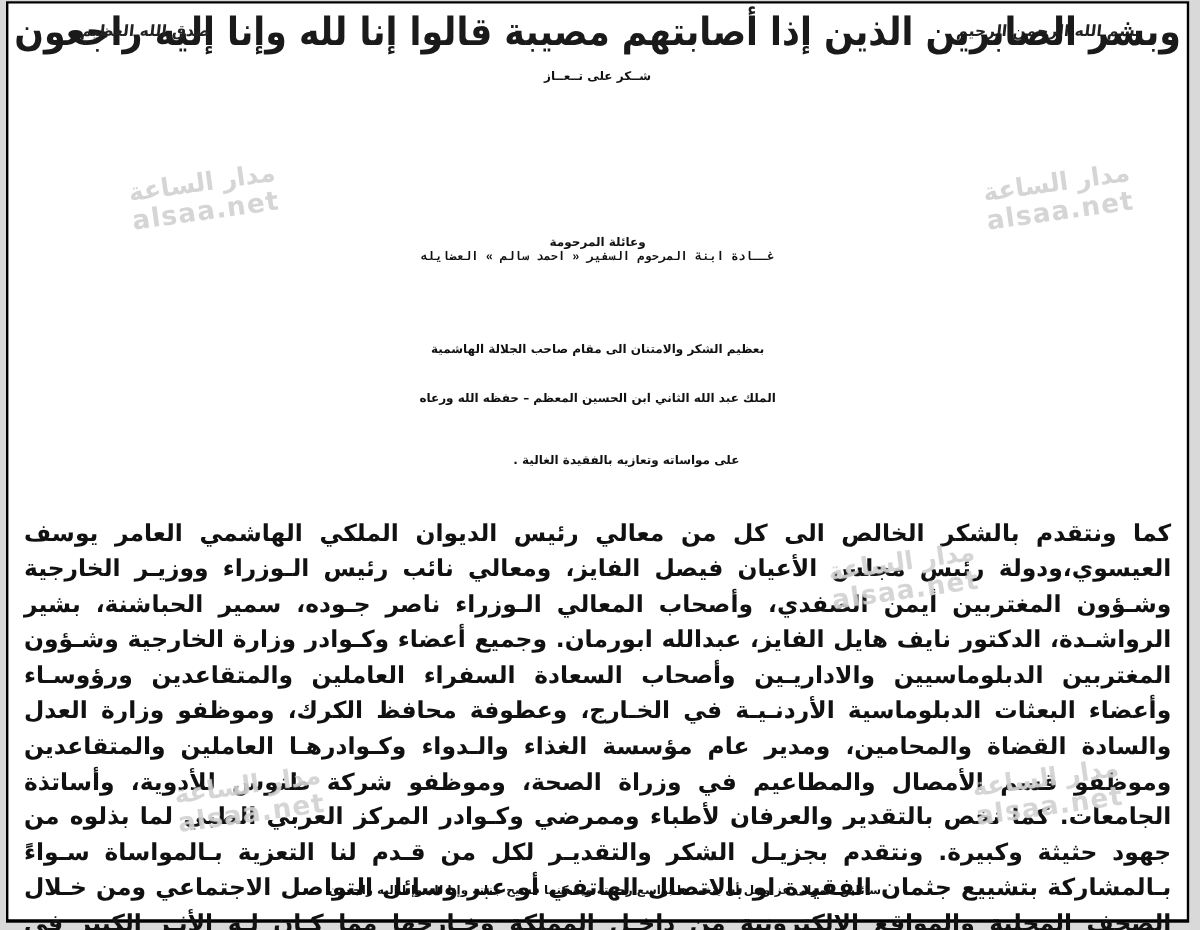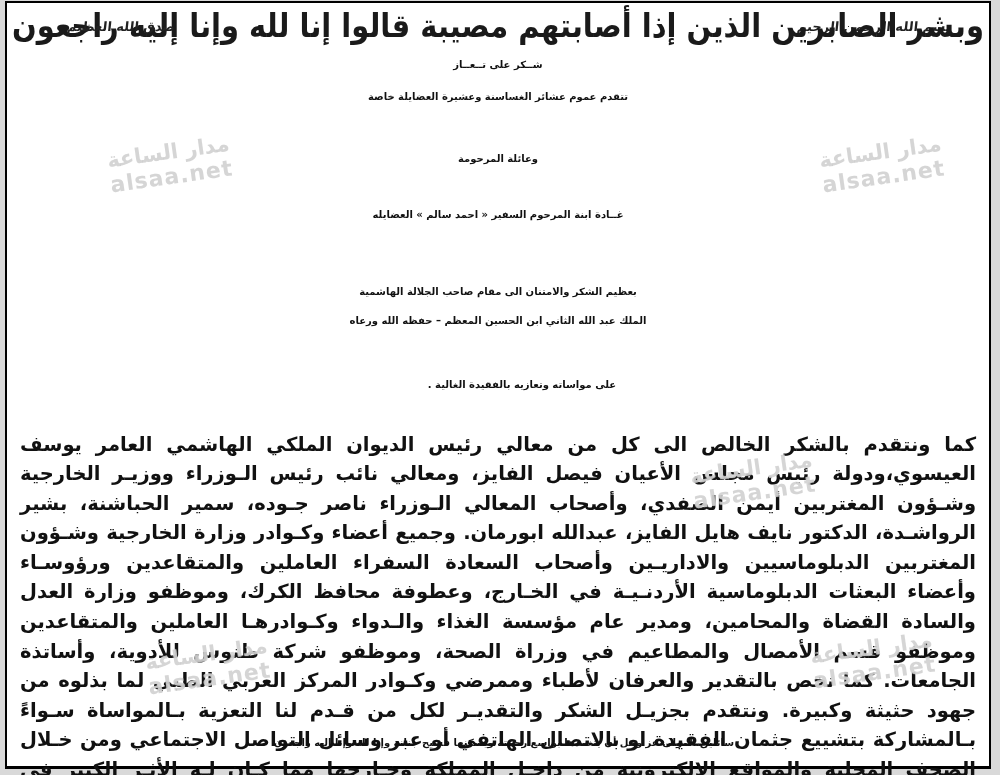--- a/index.html
+++ b/index.html
@@ -37,23 +37,23 @@
   .verse {
     position:absolute; left:50%; top:6px;
     transform:translateX(-50%) scaleY(1.12);
     font-size:29px; font-weight:bold; color:#1a1a1a;
     letter-spacing:-1px;
     white-space:nowrap;
   }
   .kicker     { top:56px;  font-size:26px; letter-spacing:2px; }
   .title1     { top:88px;  font-size:42px; }
   .title2     { top:150px; font-size:40px; }
-  .deceased   { top:206px; font-size:46px; }
+  .deceased   { top:206px; font-size:46px;font-family:Liberation Mono, monospace; }
   .gratitude  { top:283px; font-size:25px; }
-  .king       { top:312px; font-size:32px; }
+  .king       { top:324px; font-size:32px; }
   .condolence { top:376px; font-size:23px;padding-left:48px; }
   .body-text {
     position:absolute; top:407px; right:13px; left:13px;
     font-size:19.5px; font-weight:bold;
     line-height:29.6px;
     text-align:justify;
     direction:rtl;
   }
   .closing {
     position:absolute; top:734px; left:12px; right:0;
@@ -82,22 +82,21 @@
 <body>
 
 <div class="frame">
 
   <span class="basmala">بسم الله الرحمن الرحيم</span>
   <span class="verse fit">وبشر الصابرين الذين إذا أصابتهم مصيبة قالوا إنا لله وإنا إليه راجعون</span>
   <span class="sadaq">صدق الله العظيم</span>
 
   <div class="abs kicker fit" style="font-size: 10px;">شــكر على تــعــاز</div>
 
-  <div class="abs title1 fit" style="font-size: 10px;">تتقدم عموم عشائر الغساسنة وعشيرة العضايلة خاصة</div>
-  <div class="abs title2 fit" style="font-size: 10px;">وعائلة المرحومة</div>
+  <div class="abs title2 fit" style="font-size: 10px; margin-top: 44px;">وعائلة المرحومة</div>
   <div class="abs deceased fit" style="font-size: 10px;">غــادة ابنة المرحوم السفير « احمد سالم » العضايله</div>
   <div class="abs gratitude fit" style="font-size: 10px;">بعظيم الشكر والامتنان الى مقام صاحب الجلالة الهاشمية</div>
   <div class="abs king fit" style="font-size: 10px;">الملك عبد الله الثاني ابن الحسين المعظم – حفظه الله ورعاه</div>
   <div class="abs condolence fit" style="font-size: 10px;">على مواساته وتعازيه بالفقيدة الغالية .</div>
 
   <p class="body-text">كما ونتقدم بالشكر الخالص الى كل من معالي رئيس الديوان الملكي الهاشمي العامر يوسف العيسوي،ودولة رئيس مجلس الأعيان فيصل الفايز، ومعالي نائب رئيس الـوزراء ووزيـر الخارجية وشـؤون المغتربين أيمن الصفدي، وأصحاب المعالي الـوزراء ناصر جـوده، سمير الحباشنة، بشير الرواشـدة، الدكتور نايف هايل الفايز، عبدالله ابورمان. وجميع أعضاء وكـوادر وزارة الخارجية وشـؤون المغتربين الدبلوماسيين والاداريـين وأصحاب السعادة السفراء العاملين والمتقاعدين ورؤوسـاء وأعضاء البعثات الدبلوماسية الأردنـيـة في الخـارج، وعطوفة محافظ الكرك، وموظفو وزارة العدل والسادة القضاة والمحامين، ومدير عام مؤسسة الغذاء والـدواء وكـوادرهـا العاملين والمتقاعدين وموظفو قسم الأمصال والمطاعيم في وزراة الصحة، وموظفو شركة طنوس للأدوية، وأساتذة الجامعات. كما نخص بالتقدير والعرفان لأطباء وممرضي وكـوادر المركز العربي الطبي لما بذلوه من جهود حثيثة وكبيرة. ونتقدم بجزيـل الشكر والتقديـر لكل من قـدم لنا التعزية بـالمواساة سـواءً بـالمشاركة بتشييع جثمان الفقيدة او بالاتصال الهاتفي أو عبر وسائل التواصل الاجتماعي ومن خـلال الصحف المحلية والمواقع الإلكترونية من داخـل المملكة وخـارجها مما كـان لـه الأثـر الكبير في نفوسنا والتخفيف من مصابنا الجلل.</p>
 
   <div class="closing fit" style="font-size: 10px;">سائلين المولى عز وجل أن يتغمدها بواسع رحمته ويسكنها فسيح جنانه وإنا لله وإنا إليه راجعون</div>
 </div>
 

